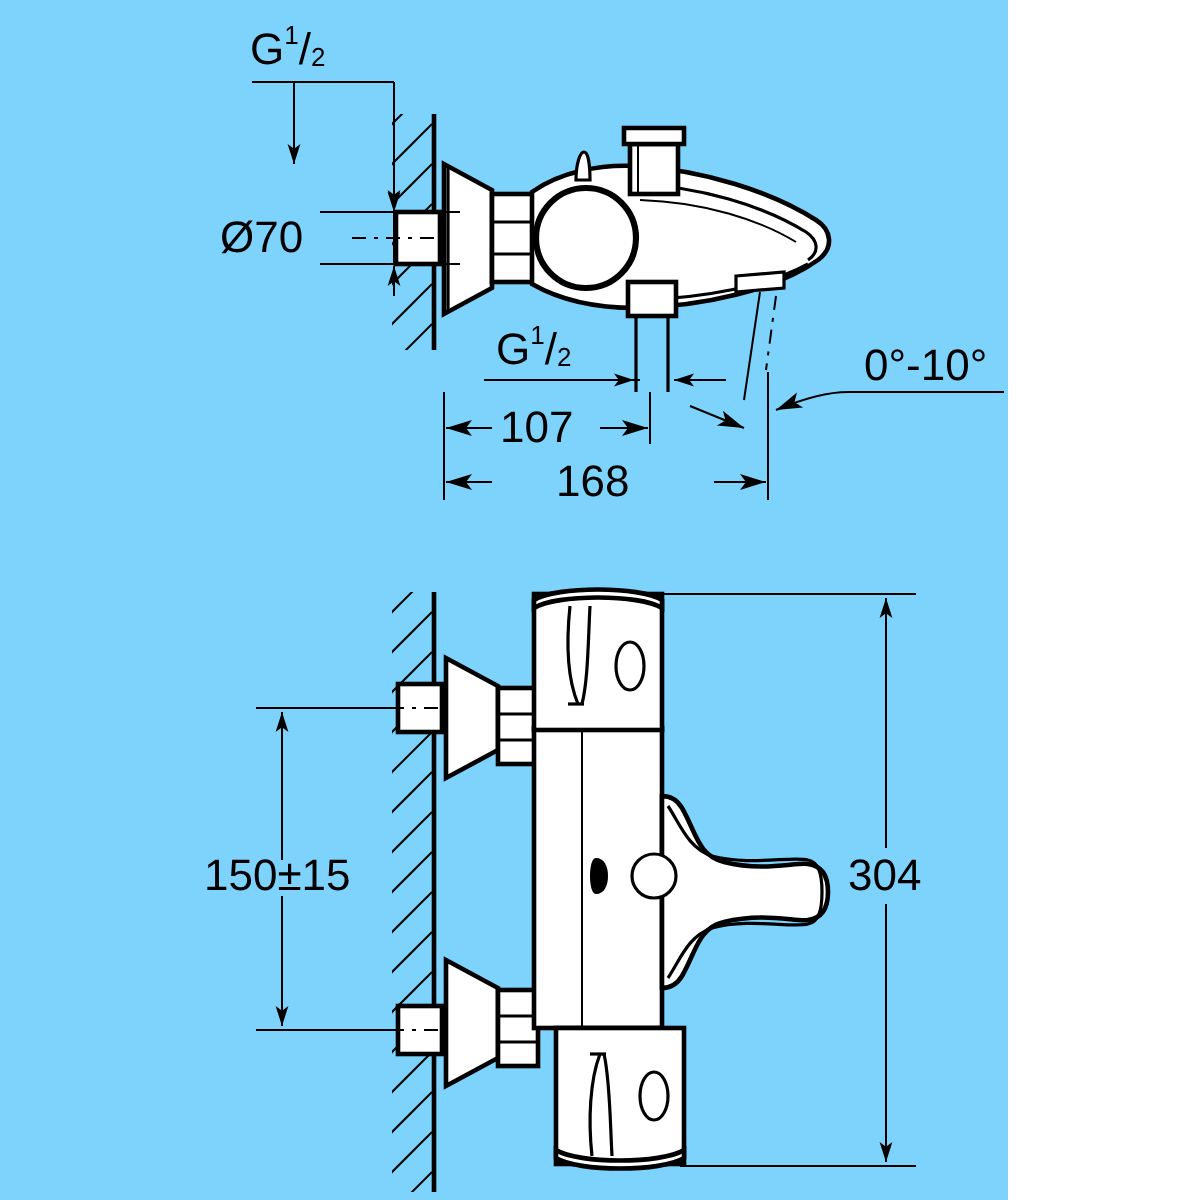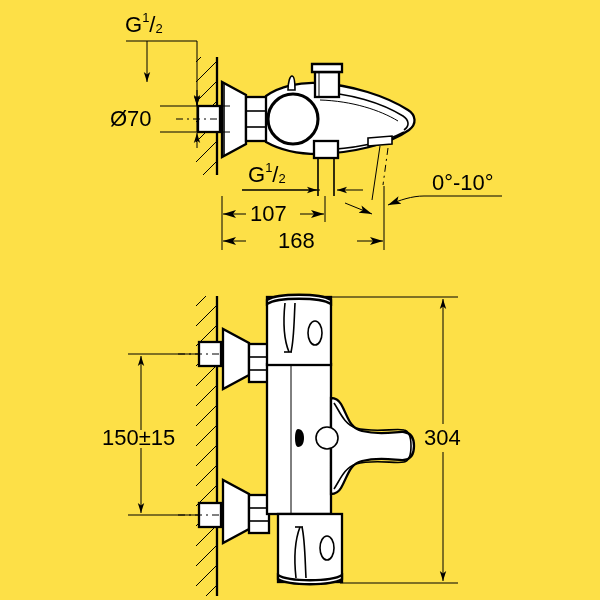--- a/index.html
+++ b/index.html
@@ -9,23 +9,23 @@
   }
   body {
     width: 600px;
     height: 600px;
     font-family: "Liberation Sans", sans-serif;
     color: #000000;
     overflow: hidden;
   }
   #stage {
     position: relative;
-    width: 600px;
+    width: 504px;
     height: 600px;
-    background: #fde047;
+    background: #7dd3fc;
   }
   svg#drawing {
     position: absolute;
     left: 0;
     top: 0;
     width: 600px;
     height: 600px;
     display: block;
   }
   .dimtext {

